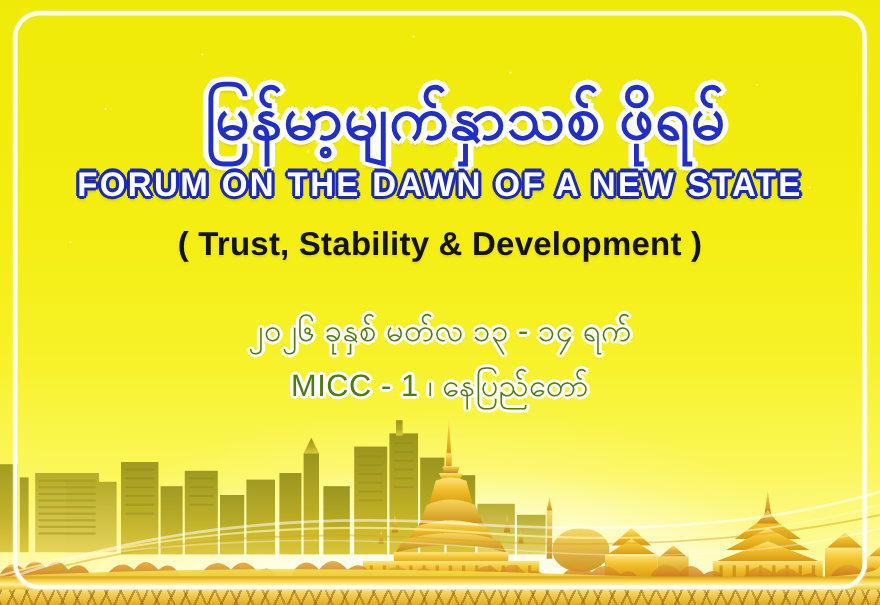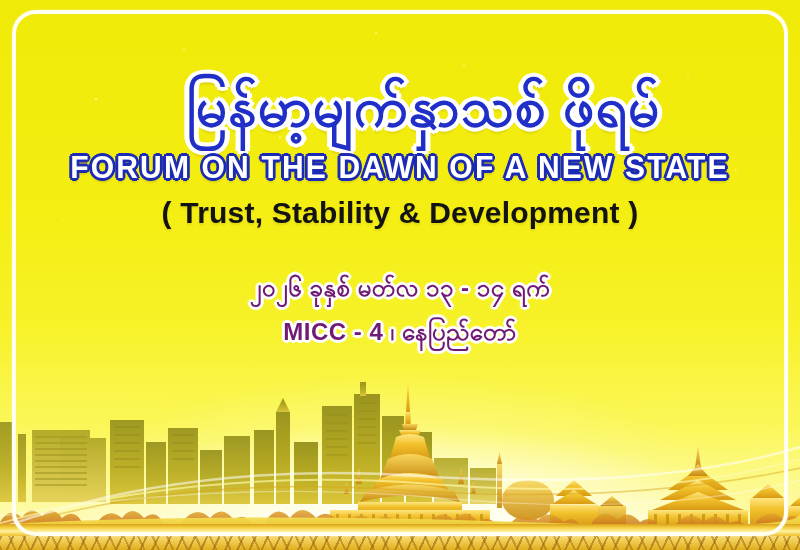--- a/index.html
+++ b/index.html
@@ -131,36 +131,36 @@
     text-shadow:
       -2px -2px 0 #1c2bb5,  2px -2px 0 #1c2bb5,
       -2px  2px 0 #1c2bb5,  2px  2px 0 #1c2bb5,
       -3px  0   0 #1c2bb5,  3px  0   0 #1c2bb5,
        0   -3px 0 #1c2bb5,  0    3px 0 #1c2bb5,
        0    4px 3px rgba(120,110,0,.30);
     white-space:nowrap;
   }
 
   .subtitle{
-    margin:10px 0 0 0;
+    margin:20px 0 0 0;
     font-size:30px;
     font-weight:bold;
     color:#131313;
     letter-spacing:.2px;
     text-shadow:0 2px 2px rgba(190,175,20,.35);
     white-space:nowrap;
     text-align:center;
   }
 
   .date-line,
   .venue-line{
     font-family:"Liberation Sans","DejaVu Sans",sans-serif;
-    font-size:24px;
-    font-weight:bold;
-    color:#701a75;
+    font-size:28px;
+    font-weight:normal;
+    color:#4d7c0f;
     letter-spacing:.5px;
     white-space:nowrap;
     text-shadow:
       -2px -2px 0 #ffffff,  2px -2px 0 #ffffff,
       -2px  2px 0 #ffffff,  2px  2px 0 #ffffff,
       -3px  0   0 #ffffff,  3px  0   0 #ffffff,
        0   -3px 0 #ffffff,  0    3px 0 #ffffff;
   }
   .date-line{ margin:42px 0 0 0; }
   .venue-line{ margin:8px 0 0 0; }
@@ -402,16 +402,16 @@
 
   <div class="content">
     <h1 class="title-mm">မြန်မာ့မျက်နှာသစ် ဖိုရမ်</h1>
 
     <h2 class="title-en">FORUM ON THE DAWN OF A NEW STATE</h2>
 
     <div class="subtitle">( Trust, Stability &amp; Development )</div>
 
     <div class="date-line">၂၀၂၆ ခုနှစ် မတ်လ ၁၃ - ၁၄ ရက်</div>
 
-    <div class="venue-line">MICC - 4 ၊ နေပြည်တော်</div>
+    <div class="venue-line">MICC - 1 ၊ နေပြည်တော်</div>
   </div>
 
 </div>
 
 </body></html>

